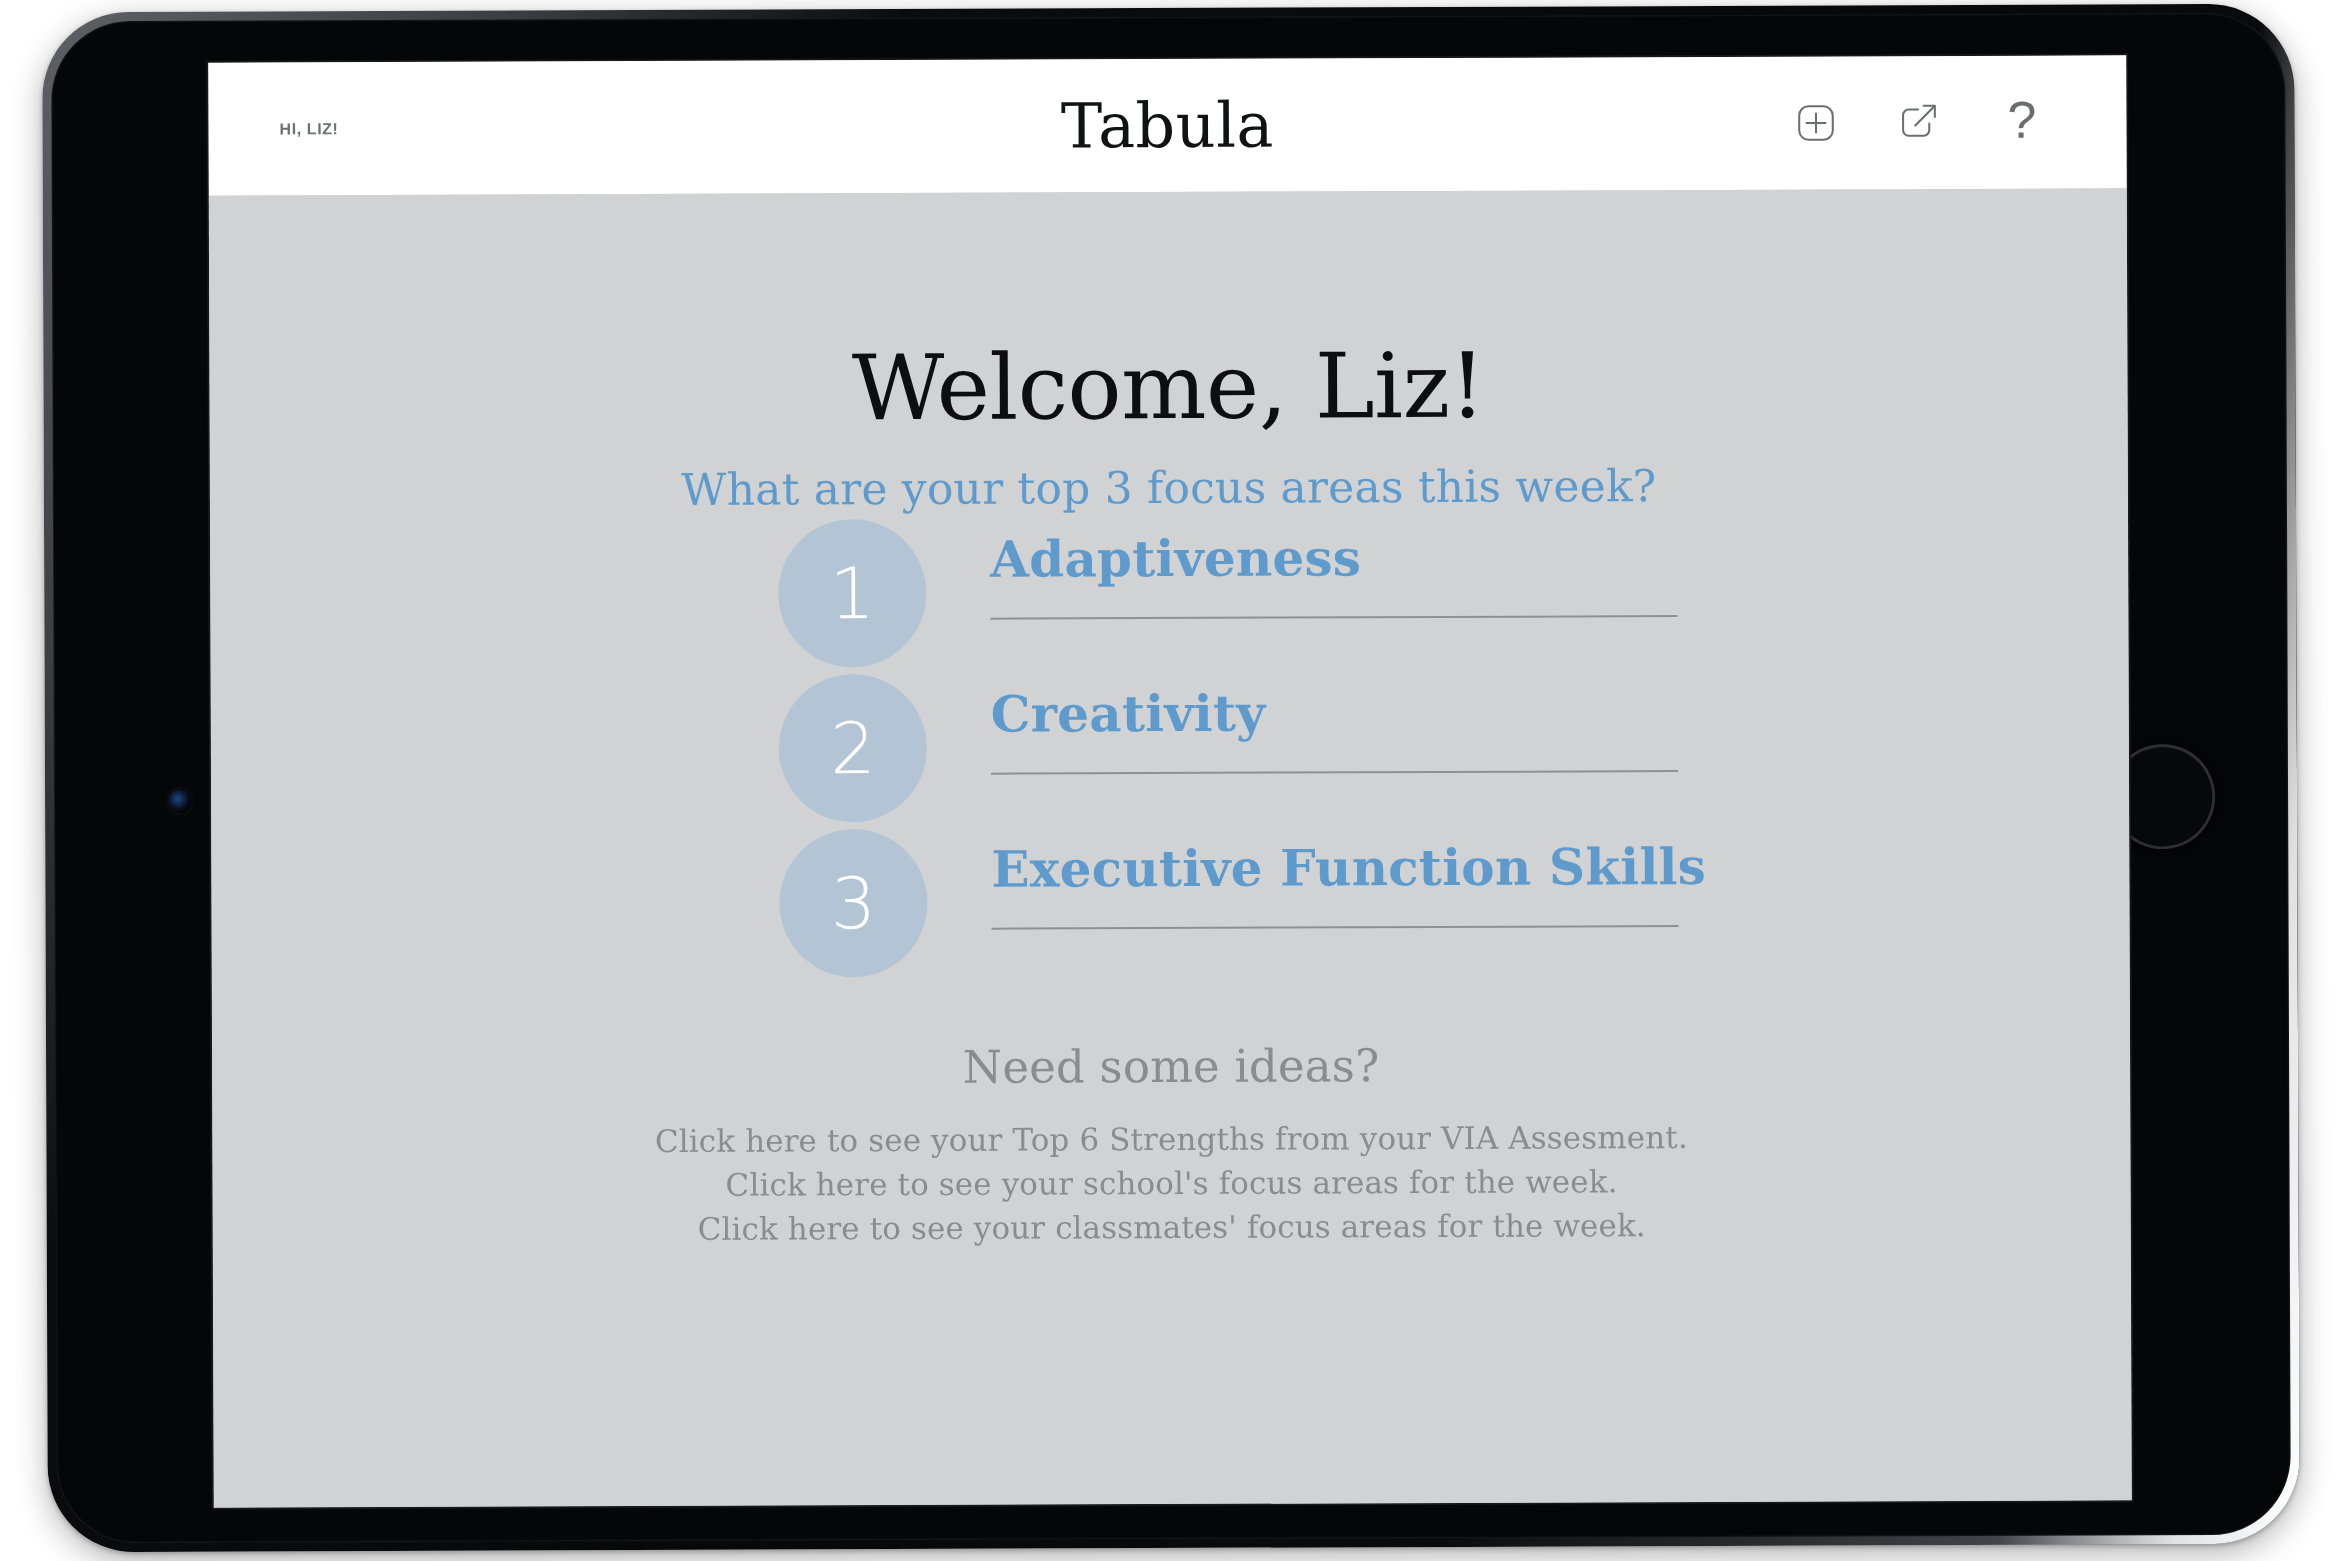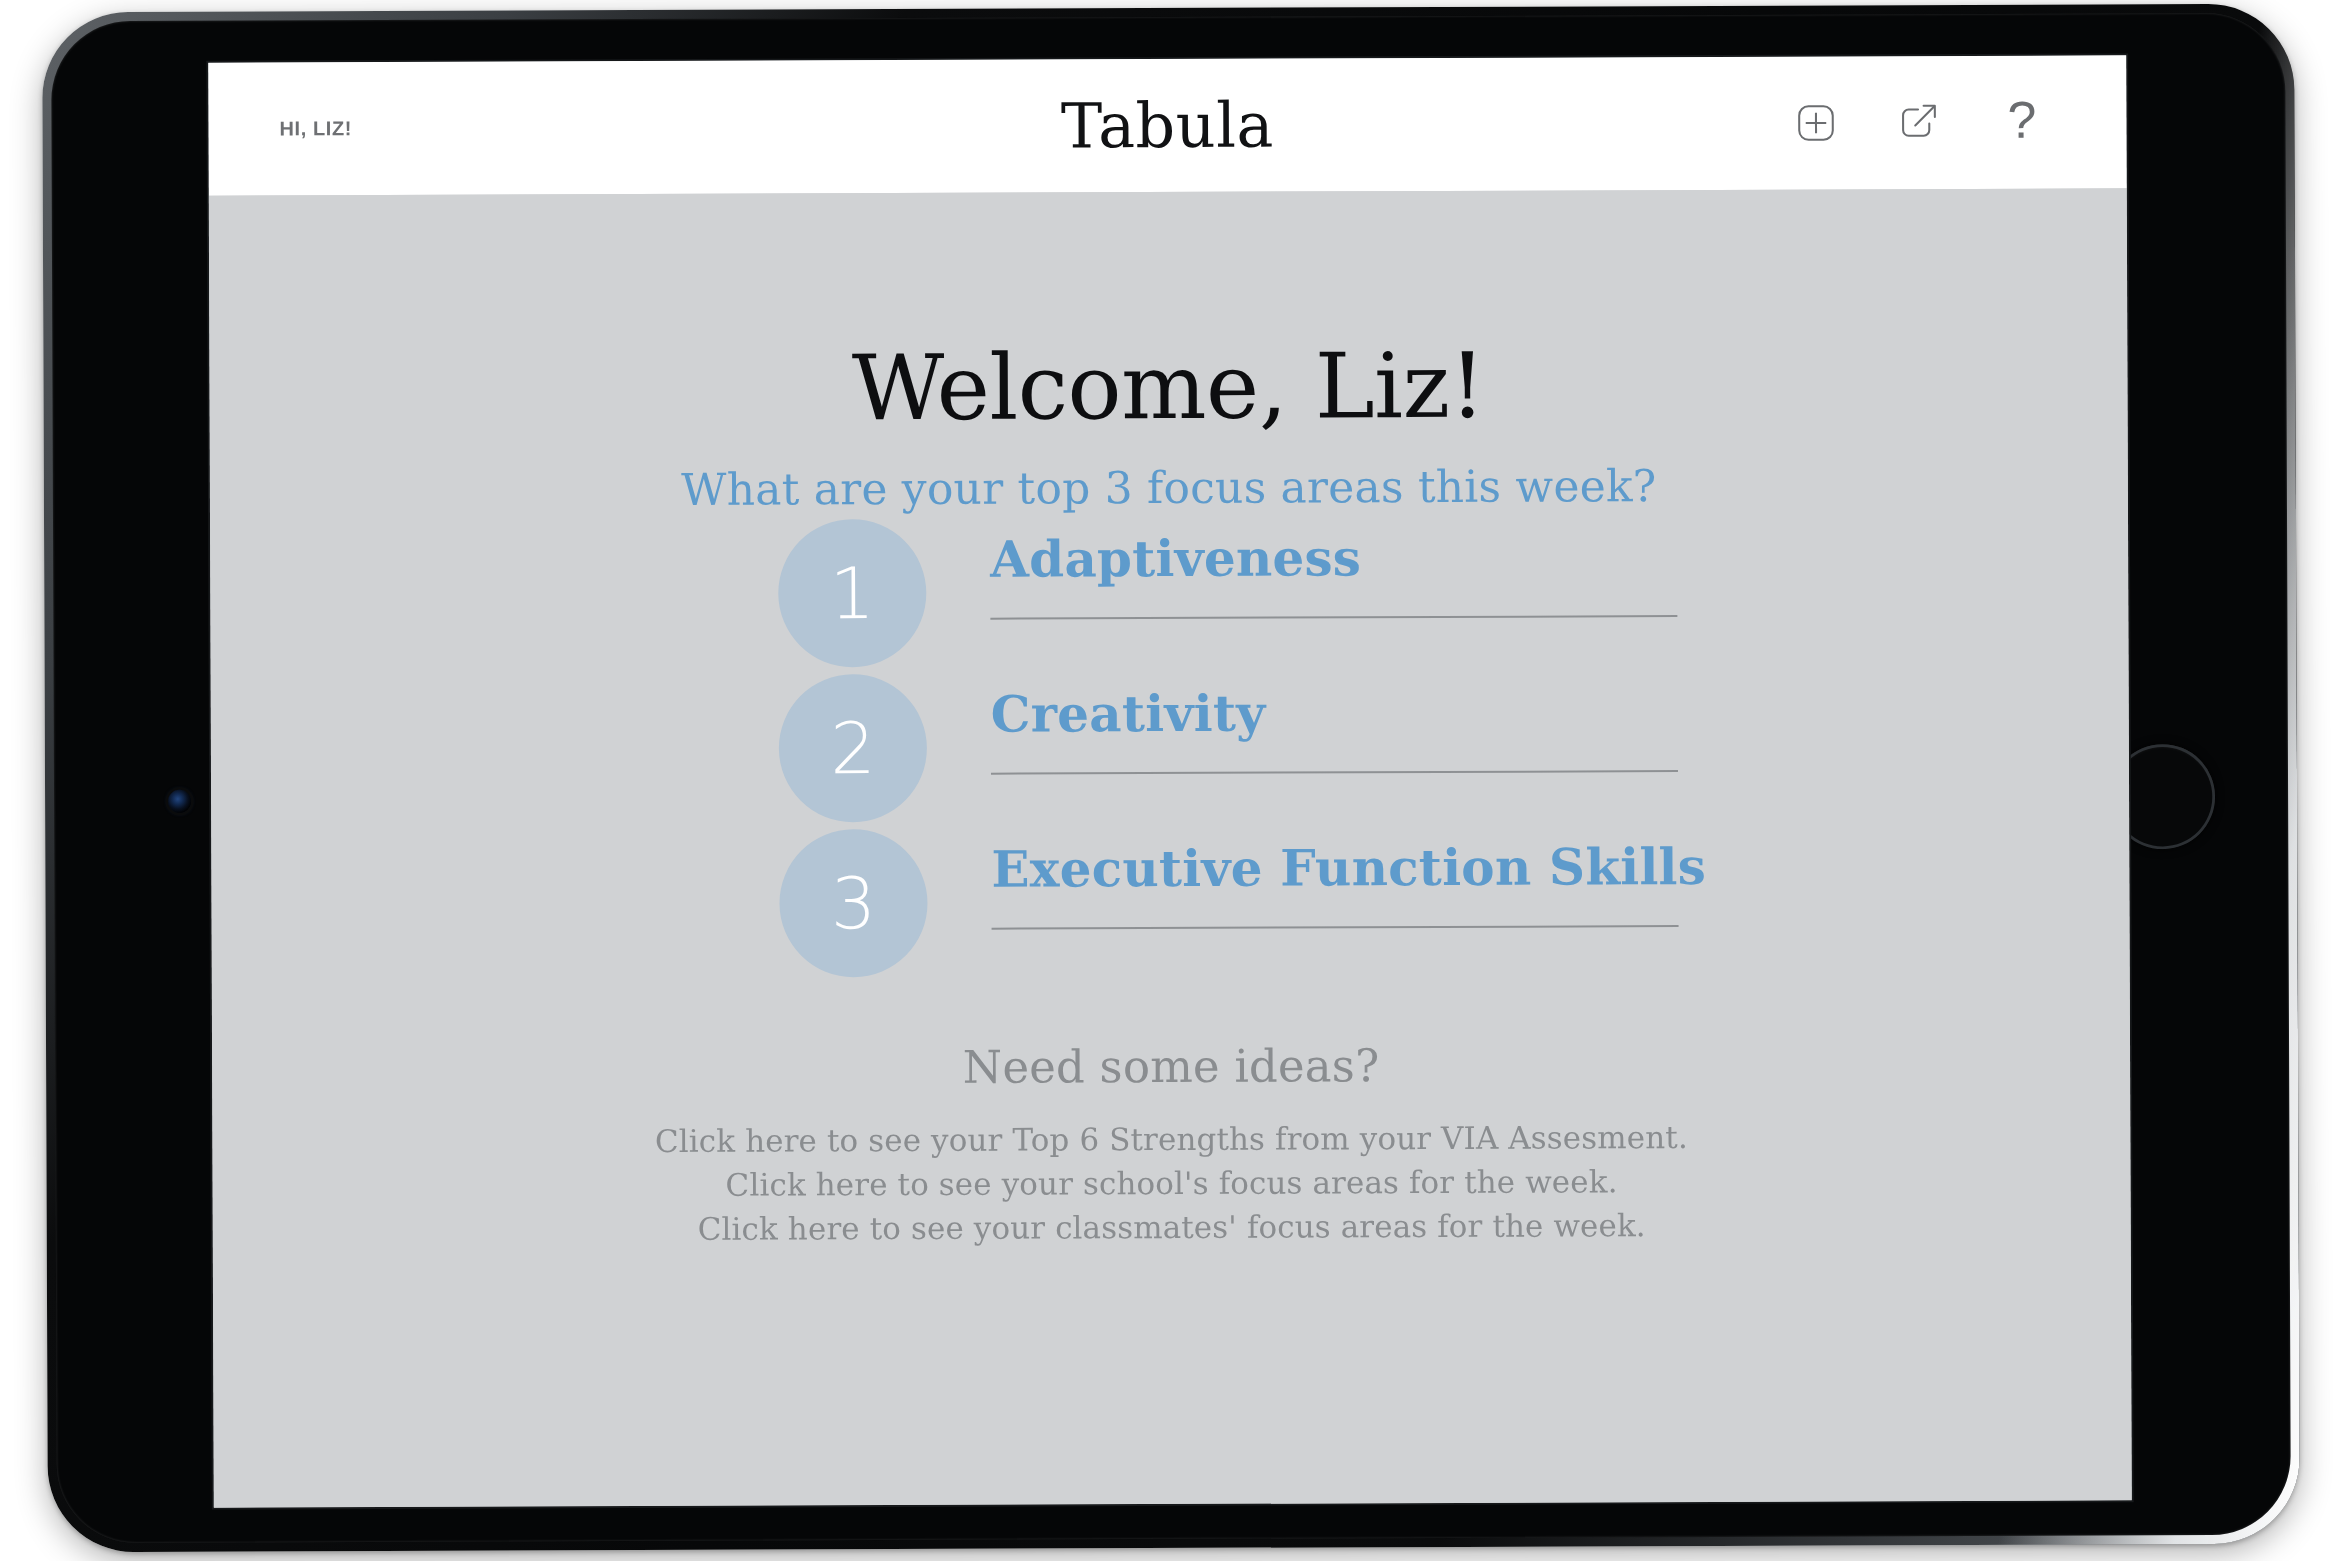--- a/index.html
+++ b/index.html
@@ -106,21 +106,21 @@
     width: 100%;
     height: 133px;
     background: #ffffff;
     display: flex;
     align-items: center;
   }
   .greeting {
     position: absolute;
     left: 71px;
     font-family: "Liberation Sans", sans-serif;
-    font-size: 20px;
+    font-size: 16px;
     font-weight: bold;
     letter-spacing: 0.6px;
     color: #6e7073;
     white-space: nowrap;
   }
   .app-title {
     position: absolute;
     left: 0; right: 0;
     text-align: center;
     font-family: "DejaVu Serif", "Liberation Serif", serif;

